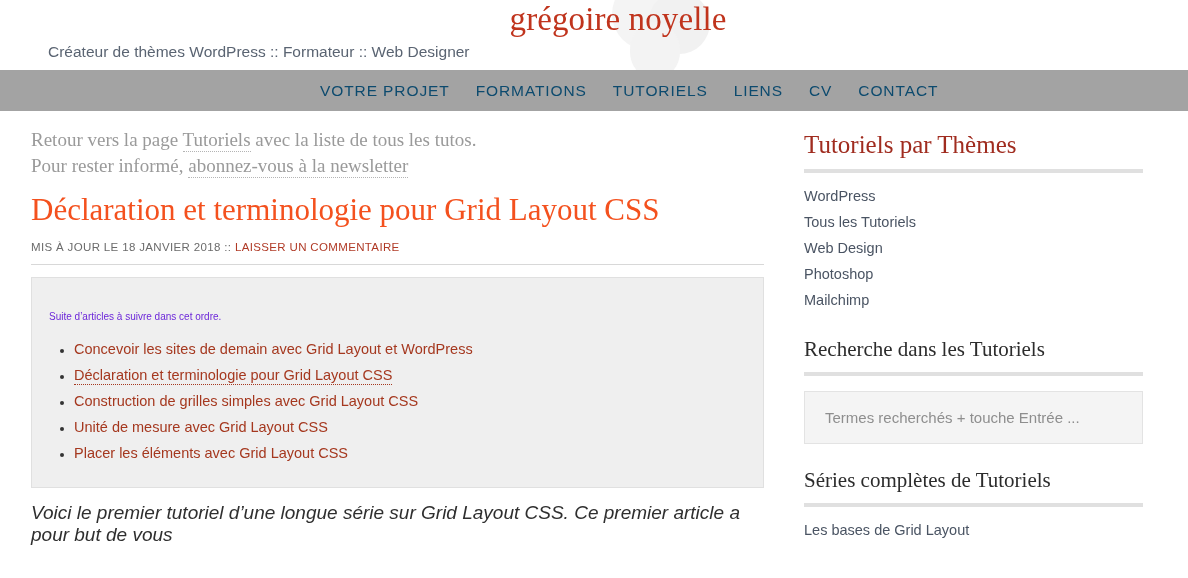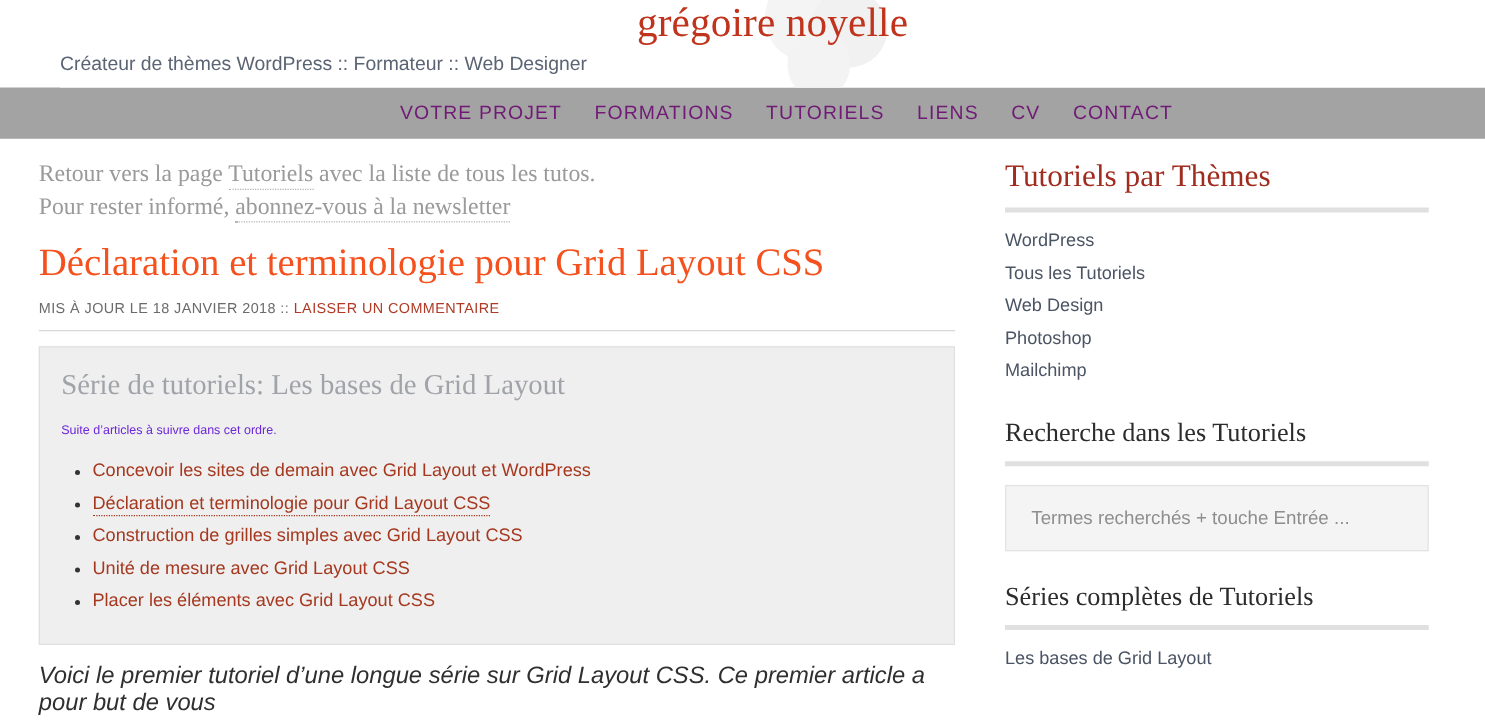--- a/index.html
+++ b/index.html
@@ -77,37 +77,38 @@
   
   .main-nav {
     height: 41px;
     background: #a3a3a3;
     display: flex;
     align-items: center;
     padding-left: 320px;
     box-sizing: border-box;
   }
   .nav-item {
-    color: #701a75;
+    color: #0c4a6e;
     font-size: 15.5px;
     letter-spacing: 0.9px;
     text-decoration: none;
     margin-right: 26px;
     white-space: nowrap;
     line-height: 18px;
   }
   .nav-item:last-child { margin-right: 4px; }
 
   
   .page-wrap {
     display: flex;
     padding-left: 31px;
     padding-right: 8px;
     padding-top: 16px;
     box-sizing: border-box;
+    align-items: center;
   }
   .content-col {
     width: 733px;
     flex: 0 0 733px;
   }
   .sidebar-col {
     width: 339px;
     flex: 0 0 339px;
     margin-left: 40px;
   }
@@ -287,21 +288,20 @@
 
     <h2 class="entry-title">Déclaration et terminologie pour Grid Layout CSS</h2>
 
     <div class="entry-meta">
       <span>MIS À JOUR LE 18 JANVIER 2018 ::</span>
       <a class="comment-link" href="#">LAISSER UN COMMENTAIRE</a>
     </div>
     <div class="meta-rule"></div>
 
     <section class="series-box">
-      <h3 class="series-title">Série de tutoriels: Les bases de Grid Layout</h3>
       <p class="series-intro">Suite d’articles à suivre dans cet ordre.</p>
       <ul class="series-list">
         <li>
           <a class="series-link" href="#">Concevoir les sites de demain avec Grid Layout et WordPress</a>
         </li>
         <li>
           <a class="series-link current" href="#">Déclaration et terminologie pour Grid Layout CSS</a>
         </li>
         <li>
           <a class="series-link" href="#">Construction de grilles simples avec Grid Layout CSS</a>

